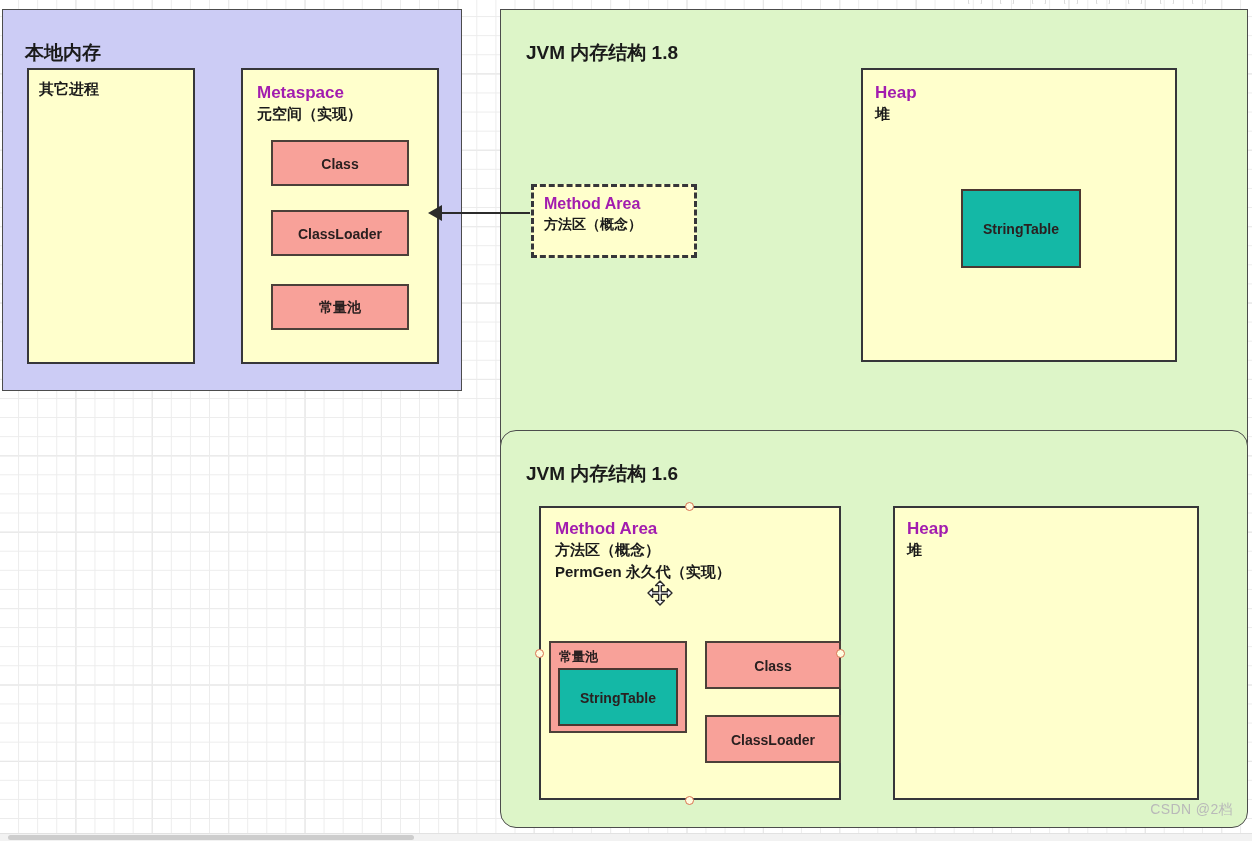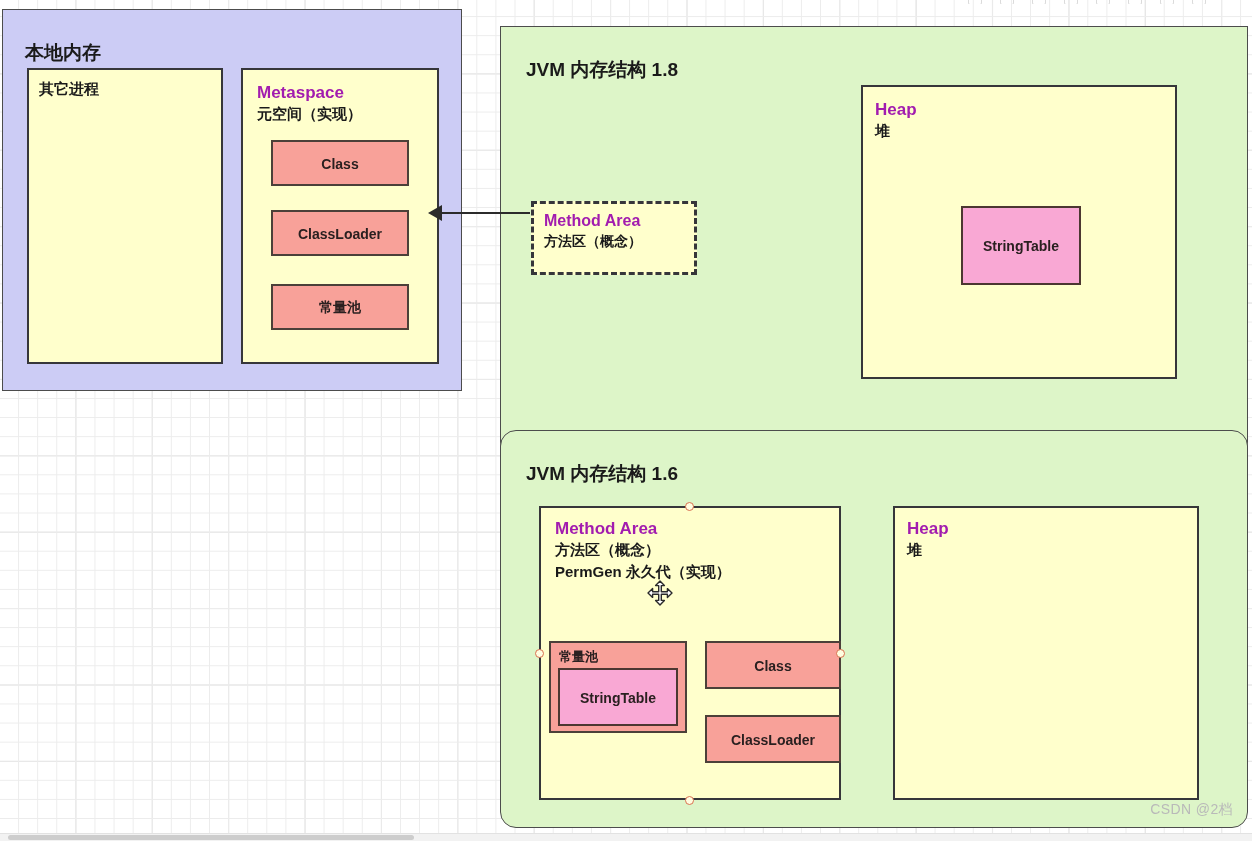--- a/index.html
+++ b/index.html
@@ -89,21 +89,21 @@
   }
   .box-yellow-dashed {
     background: #ffffcc;
     border: 3px dashed #36363a;
   }
   .box-salmon {
     background: #f8a199;
     border: 2px solid #4c4039;
   }
   .box-salmon-strong {
-    background: #f9a8d4;
+    background: #14b8a6;
     border: 2px solid #4c3731;
   }
 
   .panel-title {
     position: absolute;
     font-weight: bold;
     color: #1a1a1a;
     white-space: nowrap;
   }
   .box-title {
@@ -186,21 +186,21 @@
     <div class="tb-ico" style="left:1096px;"></div>
     <div class="tb-ico" style="left:1128px;"></div>
     <div class="tb-ico" style="left:1160px;"></div>
     <div class="tb-ico" style="left:1192px;"></div>
   </div>
 
   <div class="shape panel-native" style="left:2px; top:9px; width:460px; height:382px;">
 
     <div class="panel-title" style="left:22px; top:30px; font-size:19px;">本地内存</div>
 
-    <div class="shape box-yellow" style="left:24px; top:58px; width:196px; height:296px;">
+    <div class="shape box-yellow" style="left:24px; top:58px; width:168px; height:296px;">
       <div class="tl-label" style="left:10px; top:10px; font-size:15px; color:#1a1a1a;">其它进程</div>
     </div>
 
     <div class="shape box-yellow" style="left:238px; top:58px; width:198px; height:296px;">
 
       <div class="box-title" style="left:14px; top:12px; font-size:17px;">Metaspace</div>
       <div class="box-sub" style="left:14px; top:34px; font-size:15px;">元空间（实现）</div>
 
       <div class="shape box-salmon" style="left:28px; top:70px; width:138px; height:46px;">
         <div class="centered-label" style="top:14px; font-size:14px;">Class</div>
@@ -209,21 +209,21 @@
       <div class="shape box-salmon" style="left:28px; top:140px; width:138px; height:46px;">
         <div class="centered-label" style="top:14px; font-size:14px;">ClassLoader</div>
       </div>
 
       <div class="shape box-salmon" style="left:28px; top:214px; width:138px; height:46px;">
         <div class="centered-label" style="top:13px; font-size:14px;">常量池</div>
       </div>
     </div>
   </div>
 
-  <div class="shape panel-green" style="left:500px; top:9px; width:748px; height:452px;margin-top:17px;">
+  <div class="shape panel-green" style="left:500px; top:9px; width:748px; height:452px;">
 
     <div class="panel-title" style="left:25px; top:30px; font-size:19px;">JVM 内存结构 1.8</div>
 
     <div class="shape box-yellow-dashed" style="left:30px; top:174px; width:166px; height:74px;">
       <div class="box-title" style="left:10px; top:6px; font-size:16px;">Method Area</div>
       <div class="box-sub" style="left:10px; top:28px; font-size:14px;">方法区（概念）</div>
     </div>
 
     <div class="shape box-yellow" style="left:360px; top:58px; width:316px; height:294px;">
       <div class="box-title" style="left:12px; top:12px; font-size:17px;">Heap</div>

